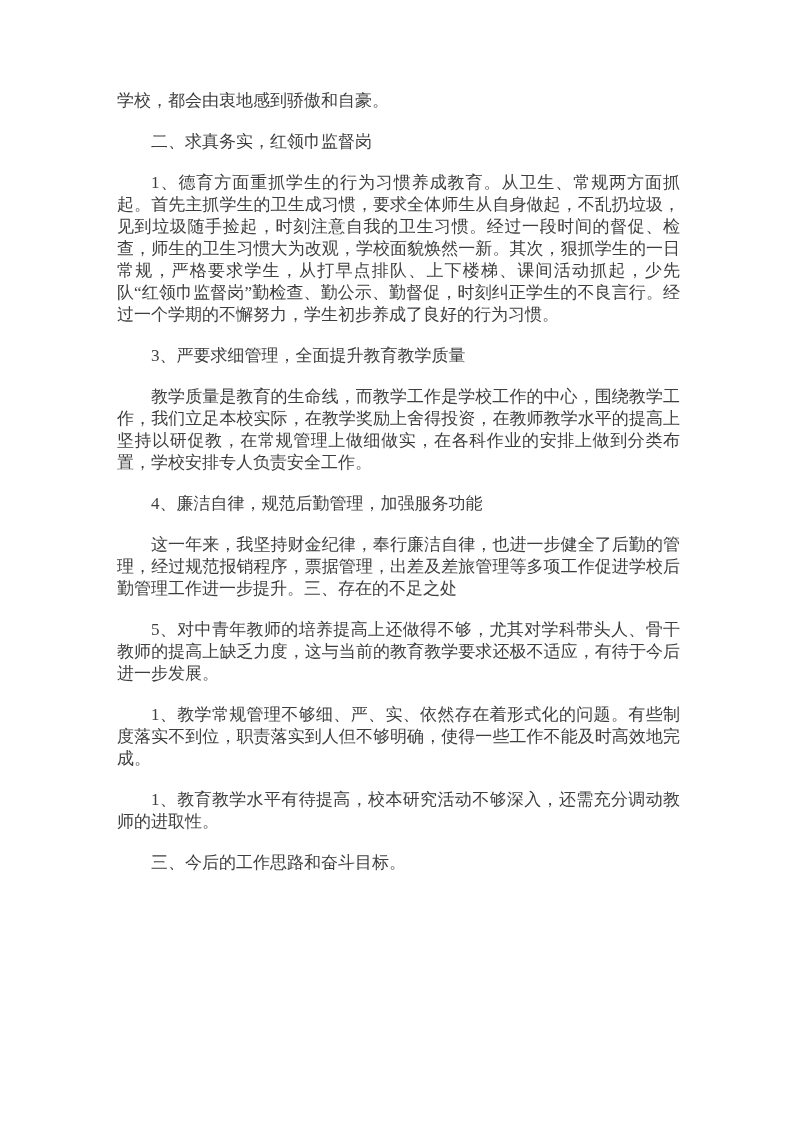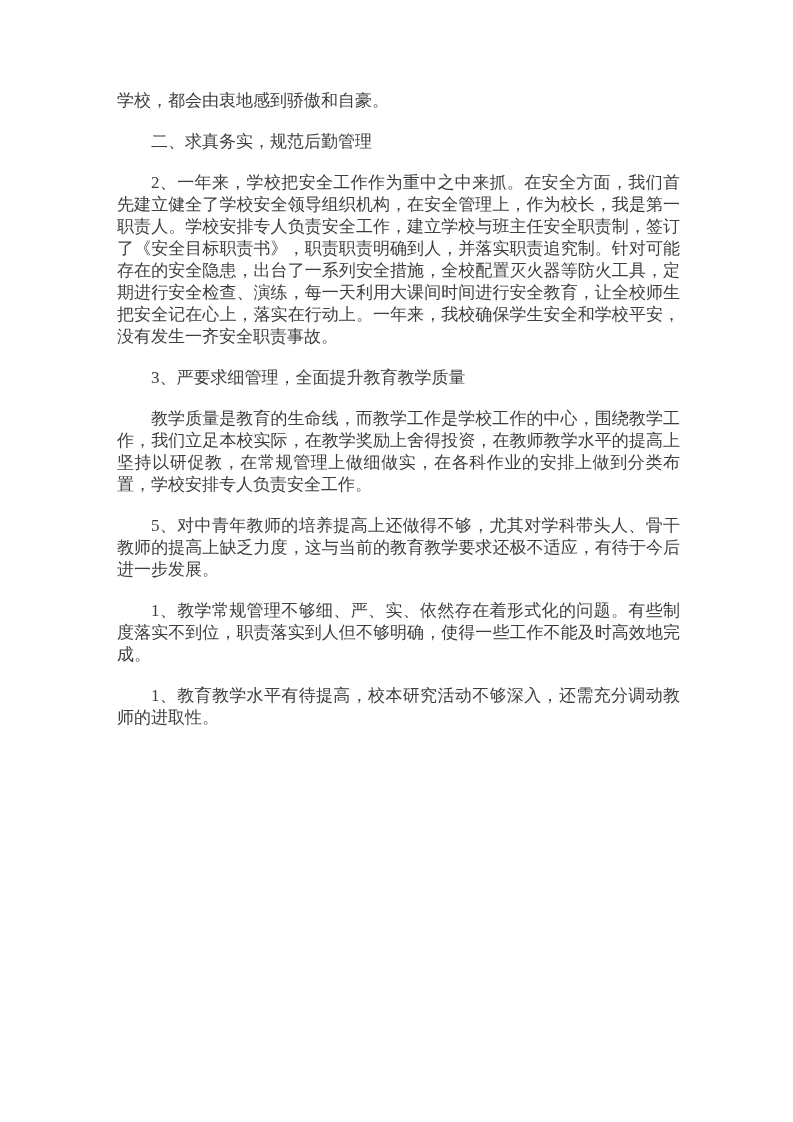--- a/index.html
+++ b/index.html
@@ -30,20 +30,23 @@
   }
   .doc-page p.no-indent {
     text-indent: 0;
   }
 </style>
 </head>
 <body>
 
 <div class="doc-page">
   <p class="no-indent">学校，都会由衷地感到骄傲和自豪。</p>
-  <p>二、求真务实，规范后勤管理</p>
-  <p>2、一年来，学校把安全工作作为重中之中来抓。在安全方面，我们首先建立健全了学校安全领导组织机构，在安全管理上，作为校长，我是第一职责人。学校安排专人负责安全工作，建立学校与班主任安全职责制，签订了《安全目标职责书》，职责职责明确到人，并落实职责追究制。针对可能存在的安全隐患，出台了一系列安全措施，全校配置灭火器等防火工具，定期进行安全检查、演练，每一天利用大课间时间进行安全教育，让全校师生把安全记在心上，落实在行动上。一年来，我校确保学生安全和学校平安，没有发生一齐安全职责事故。</p>
+  <p>二、求真务实，红领巾监督岗</p>
+  <p>1、德育方面重抓学生的行为习惯养成教育。从卫生、常规两方面抓起。首先主抓学生的卫生成习惯，要求全体师生从自身做起，不乱扔垃圾，见到垃圾随手捡起，时刻注意自我的卫生习惯。经过一段时间的督促、检查，师生的卫生习惯大为改观，学校面貌焕然一新。其次，狠抓学生的一日常规，严格要求学生，从打早点排队、上下楼梯、课间活动抓起，少先队“红领巾监督岗”勤检查、勤公示、勤督促，时刻纠正学生的不良言行。经过一个学期的不懈努力，学生初步养成了良好的行为习惯。</p>
   <p>3、严要求细管理，全面提升教育教学质量</p>
   <p>教学质量是教育的生命线，而教学工作是学校工作的中心，围绕教学工作，我们立足本校实际，在教学奖励上舍得投资，在教师教学水平的提高上坚持以研促教，在常规管理上做细做实，在各科作业的安排上做到分类布置，学校安排专人负责安全工作。</p>
+  <p>4、廉洁自律，规范后勤管理，加强服务功能</p>
+  <p>这一年来，我坚持财金纪律，奉行廉洁自律，也进一步健全了后勤的管理，经过规范报销程序，票据管理，出差及差旅管理等多项工作促进学校后勤管理工作进一步提升。三、存在的不足之处</p>
   <p>5、对中青年教师的培养提高上还做得不够，尤其对学科带头人、骨干教师的提高上缺乏力度，这与当前的教育教学要求还极不适应，有待于今后进一步发展。</p>
   <p>1、教学常规管理不够细、严、实、依然存在着形式化的问题。有些制度落实不到位，职责落实到人但不够明确，使得一些工作不能及时高效地完成。</p>
   <p>1、教育教学水平有待提高，校本研究活动不够深入，还需充分调动教师的进取性。</p>
+  <p>三、今后的工作思路和奋斗目标。</p>
 </div>
 
 </body></html>

